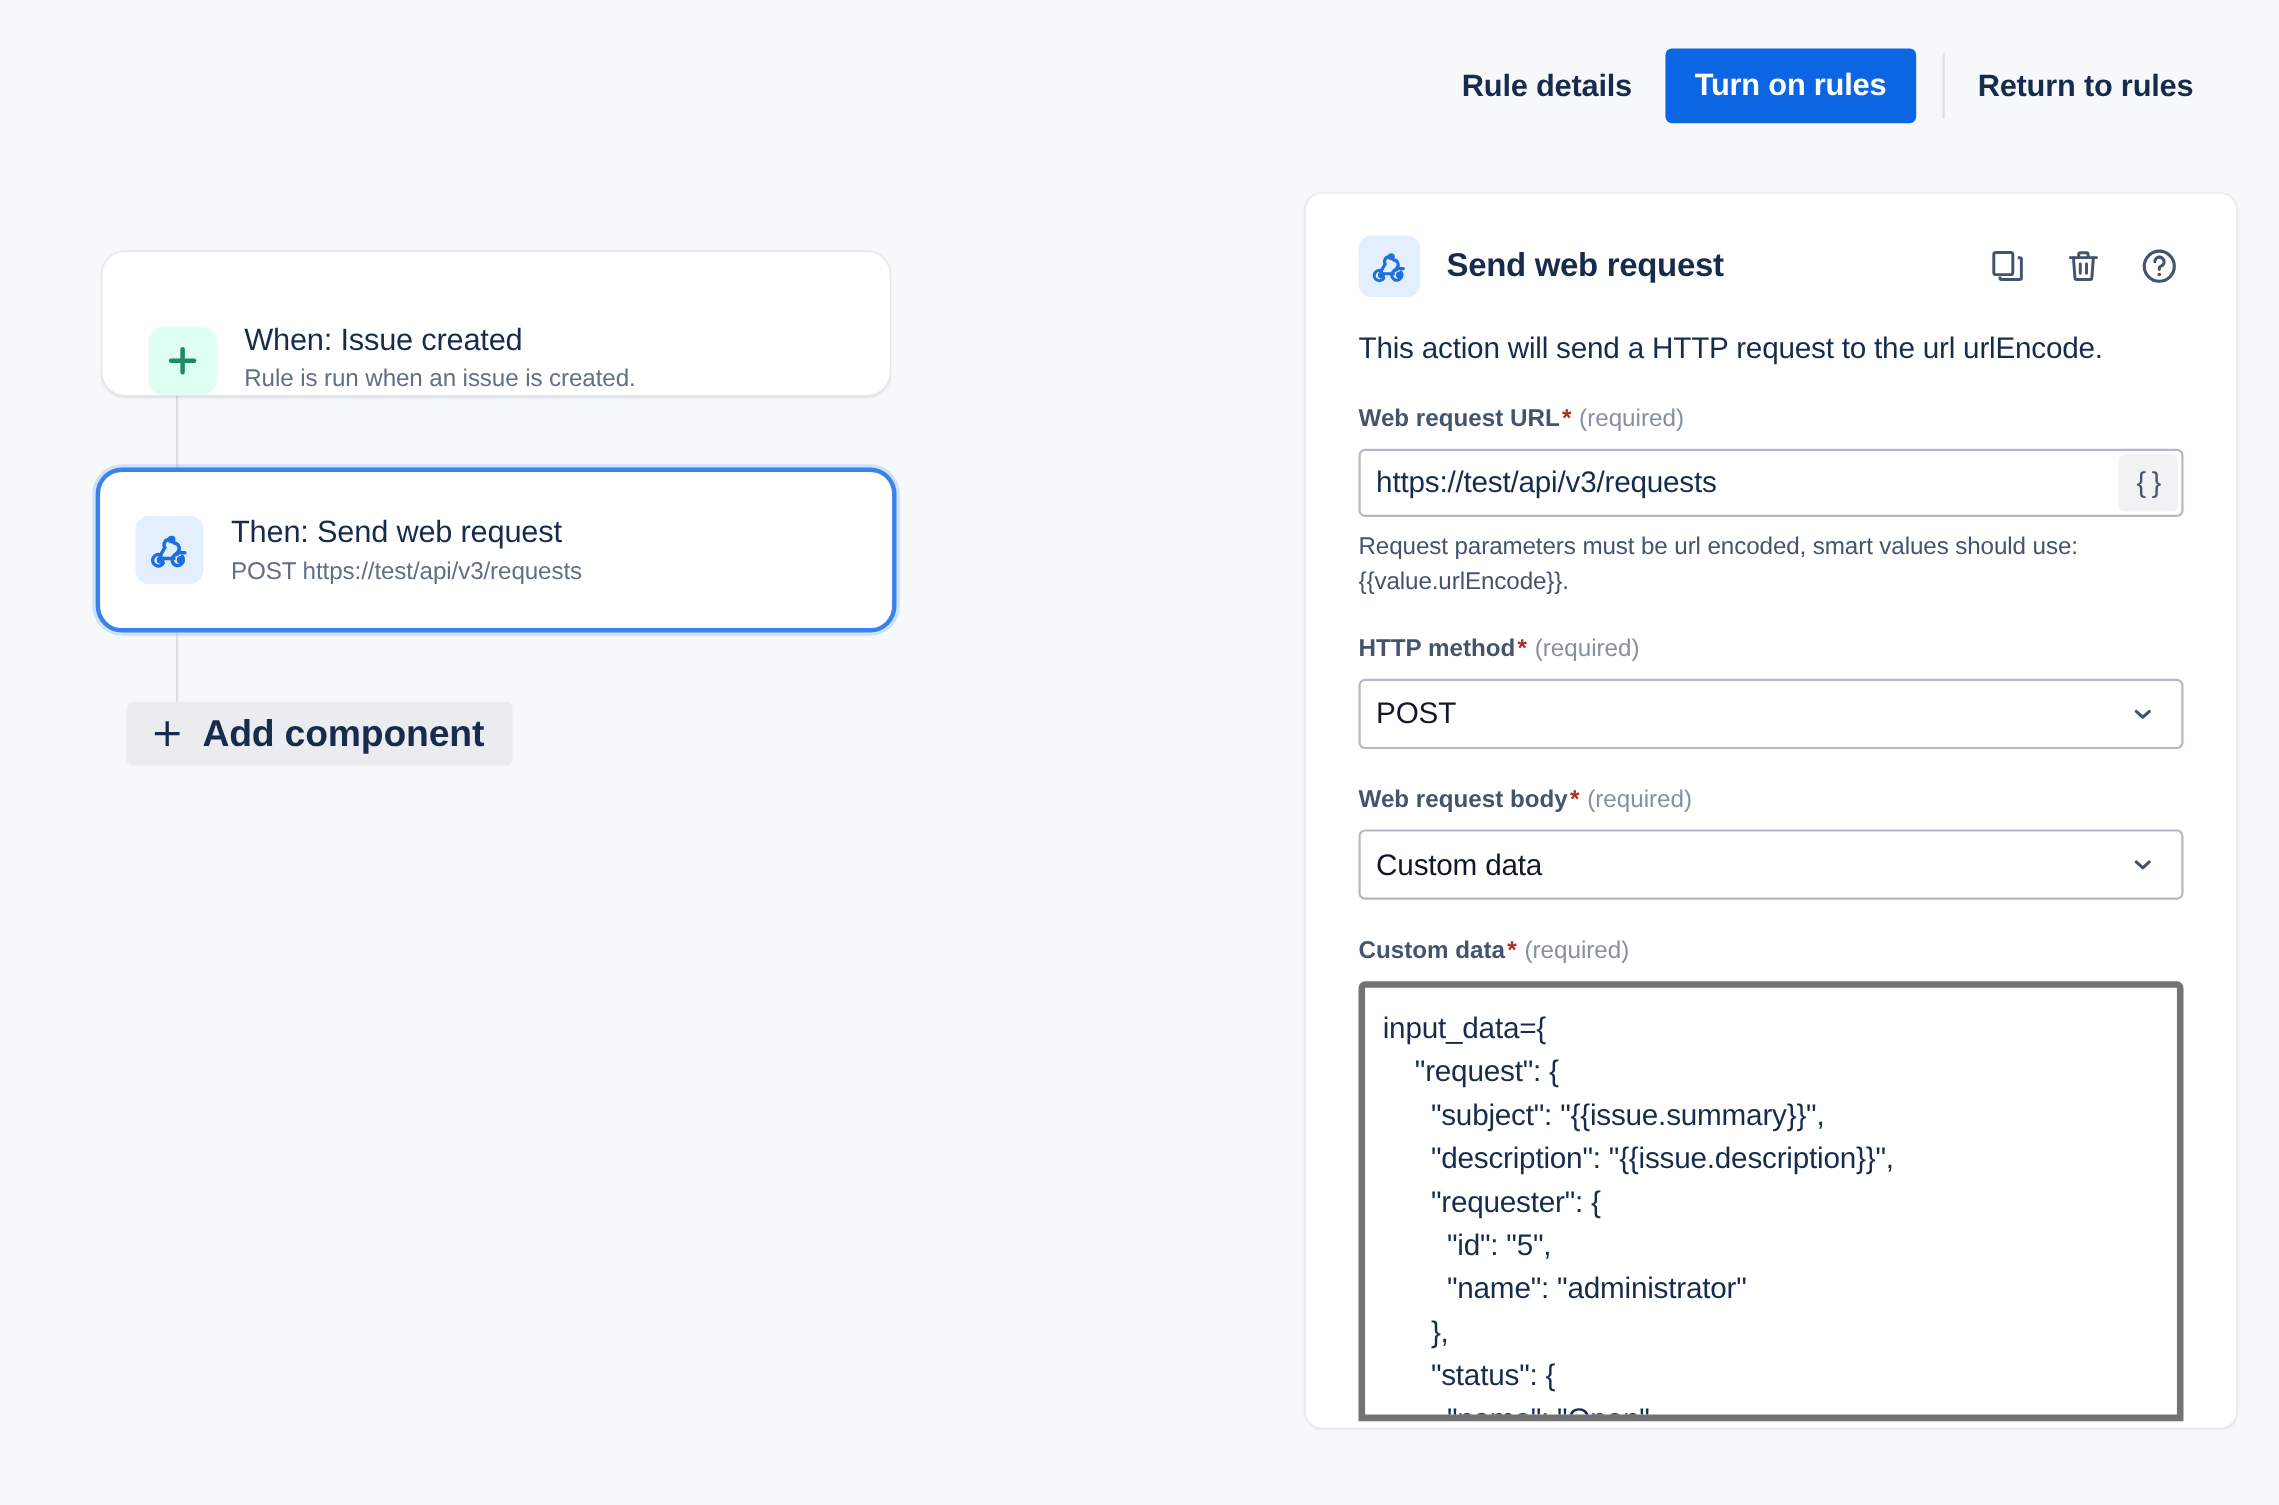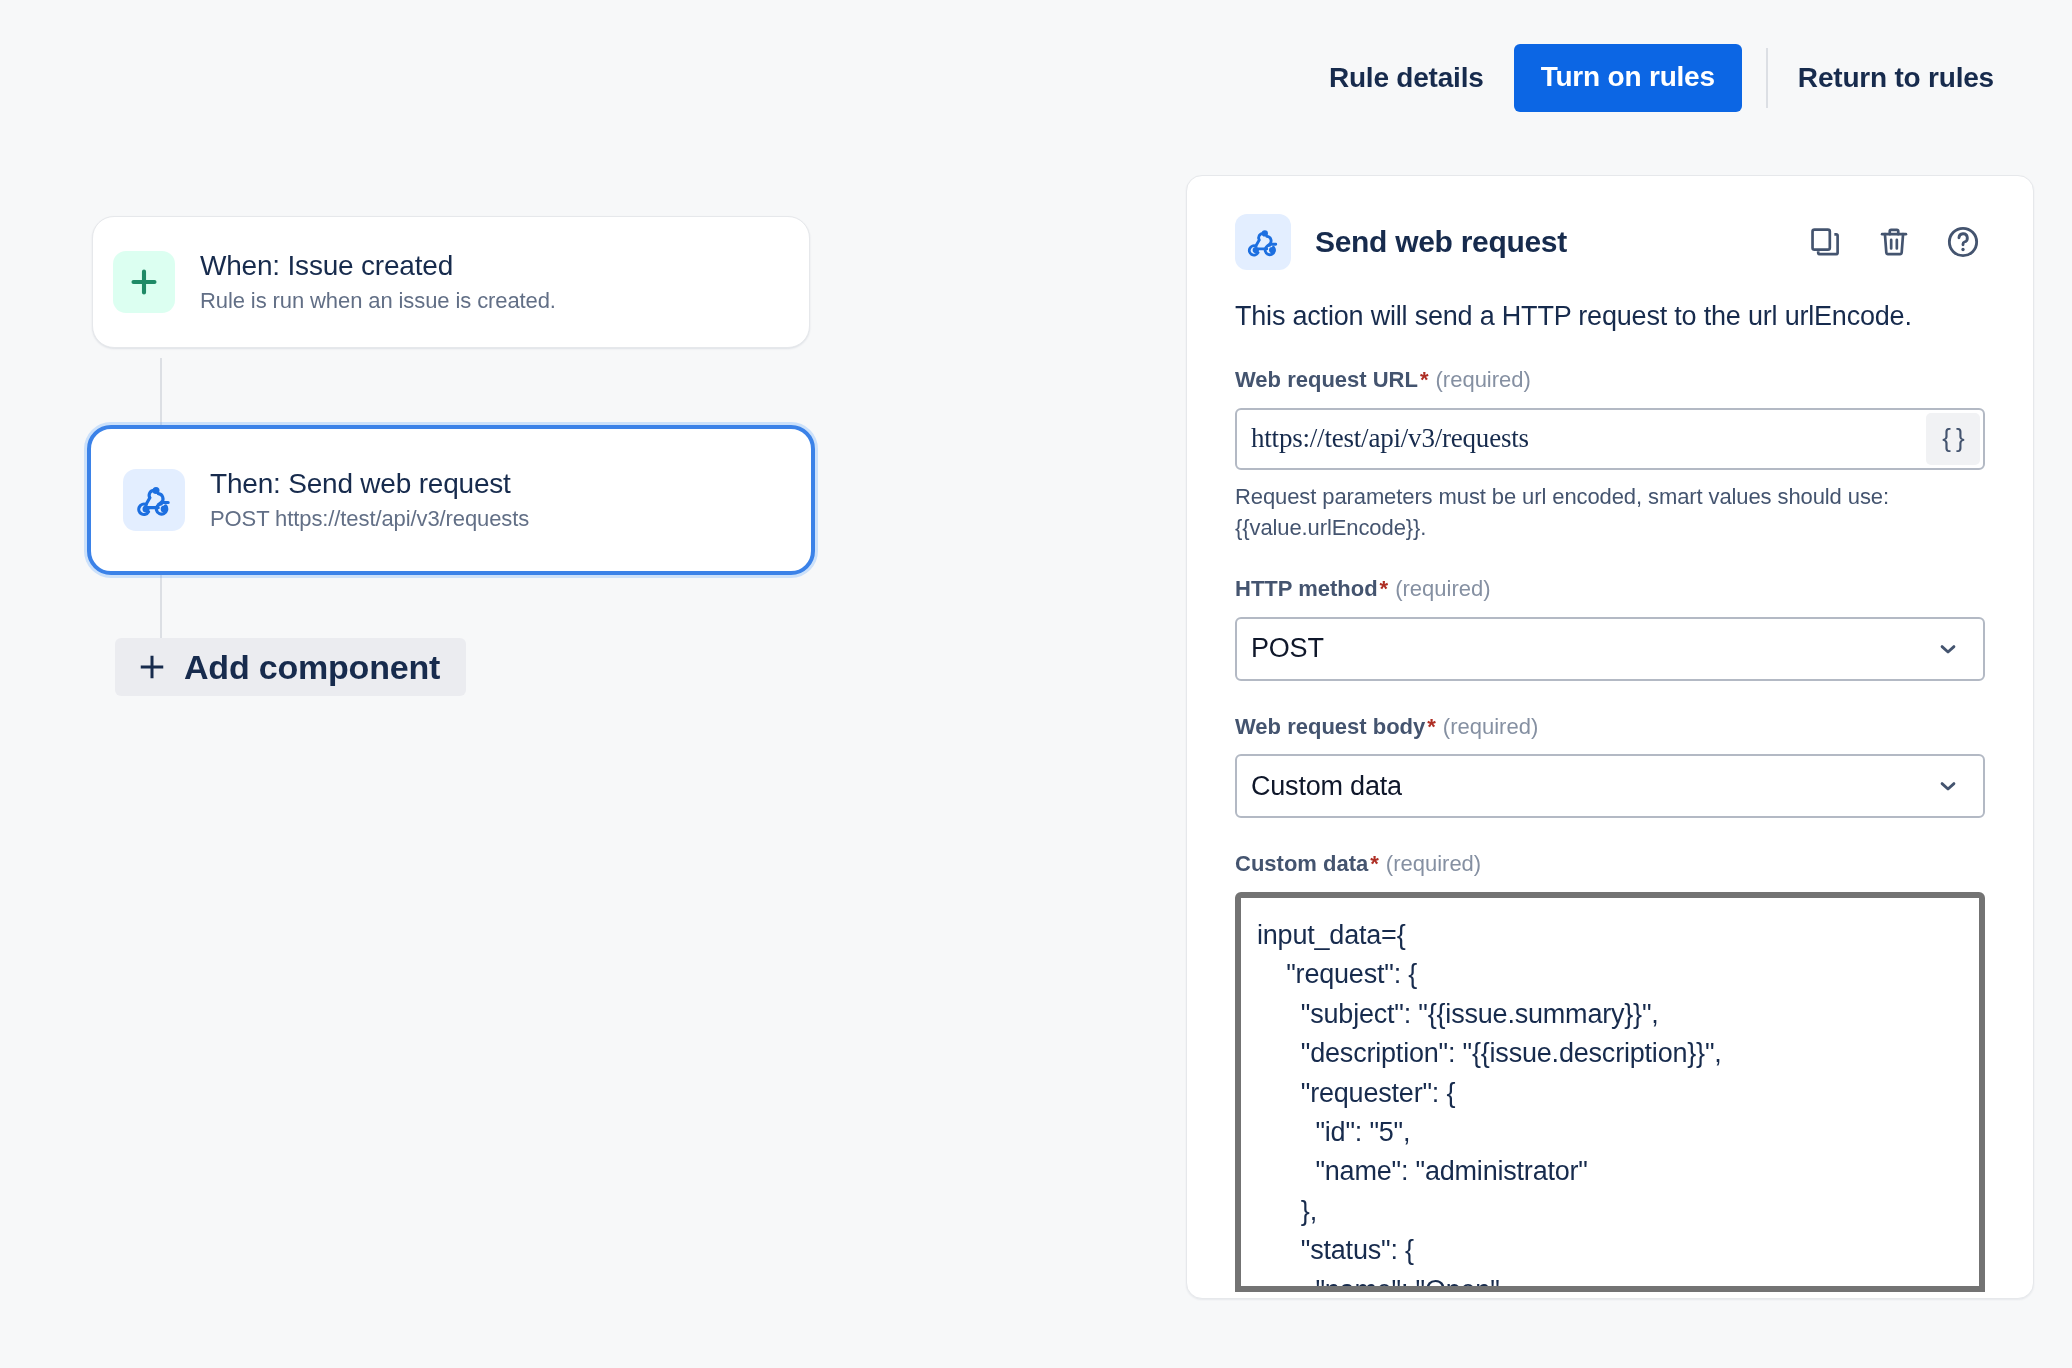--- a/index.html
+++ b/index.html
@@ -97,24 +97,25 @@
     border: 1px solid #e6e8eb;
     border-radius: 22px;
     box-shadow: 0 1px 2px rgba(9,30,66,0.10);
     display: flex;
     align-items: center;
     cursor: pointer;
   }
 
   .rule-card.card-trigger {
     left: 92px;
-    top: 216px;
+    top: 228px;
     width: 718px;
     height: 132px;
-    padding: 0 20px;
+    padding: 0 42px;
+    align-items: flex-end;
   }
 
   .rule-card.card-action {
     left: 87px;
     top: 425px;
     width: 728px;
     height: 150px;
     border: 4px solid #3b82e8;
     border-radius: 24px;
     box-shadow: 0 0 0 3px rgba(76,154,255,0.25);
@@ -265,21 +266,20 @@
     overflow: hidden;
   }
   .text-input-value {
     flex: 1 1 auto;
     padding: 0 14px;
     font-size: 27px;
     color: #172b4d;
     letter-spacing: -0.2px;
     white-space: nowrap;
     overflow: hidden;
-    font-family: Liberation Serif, serif;
   }
   .smart-values-btn {
     width: 54px;
     height: 52px;
     margin-right: 3px;
     background: #f1f2f4;
     border: none;
     border-radius: 5px;
     display: flex;
     align-items: center;

